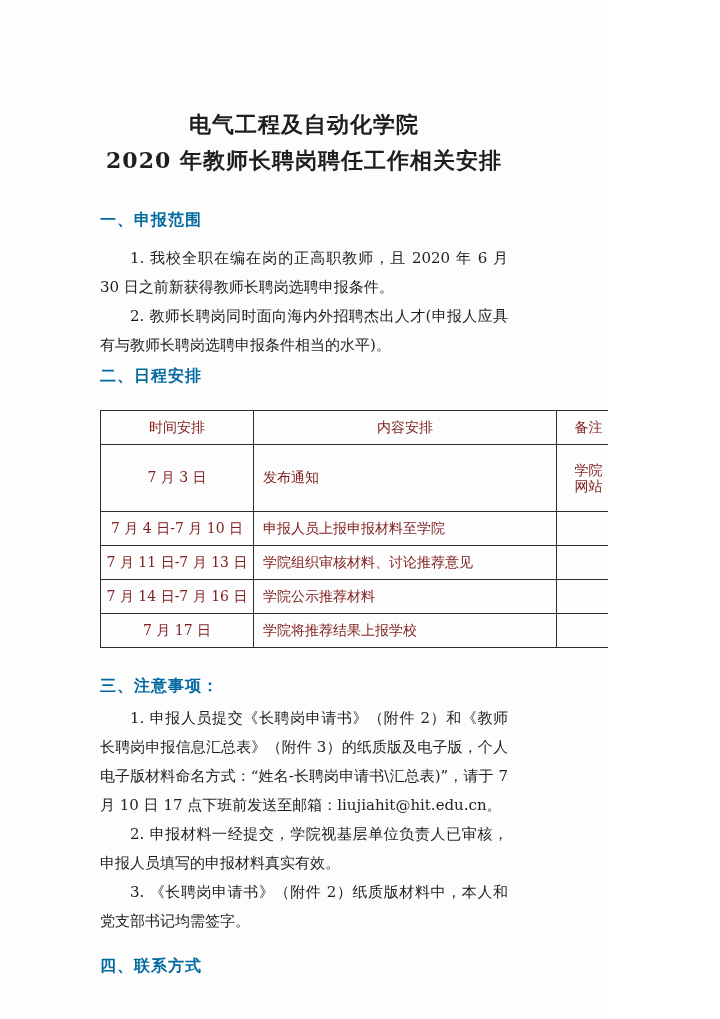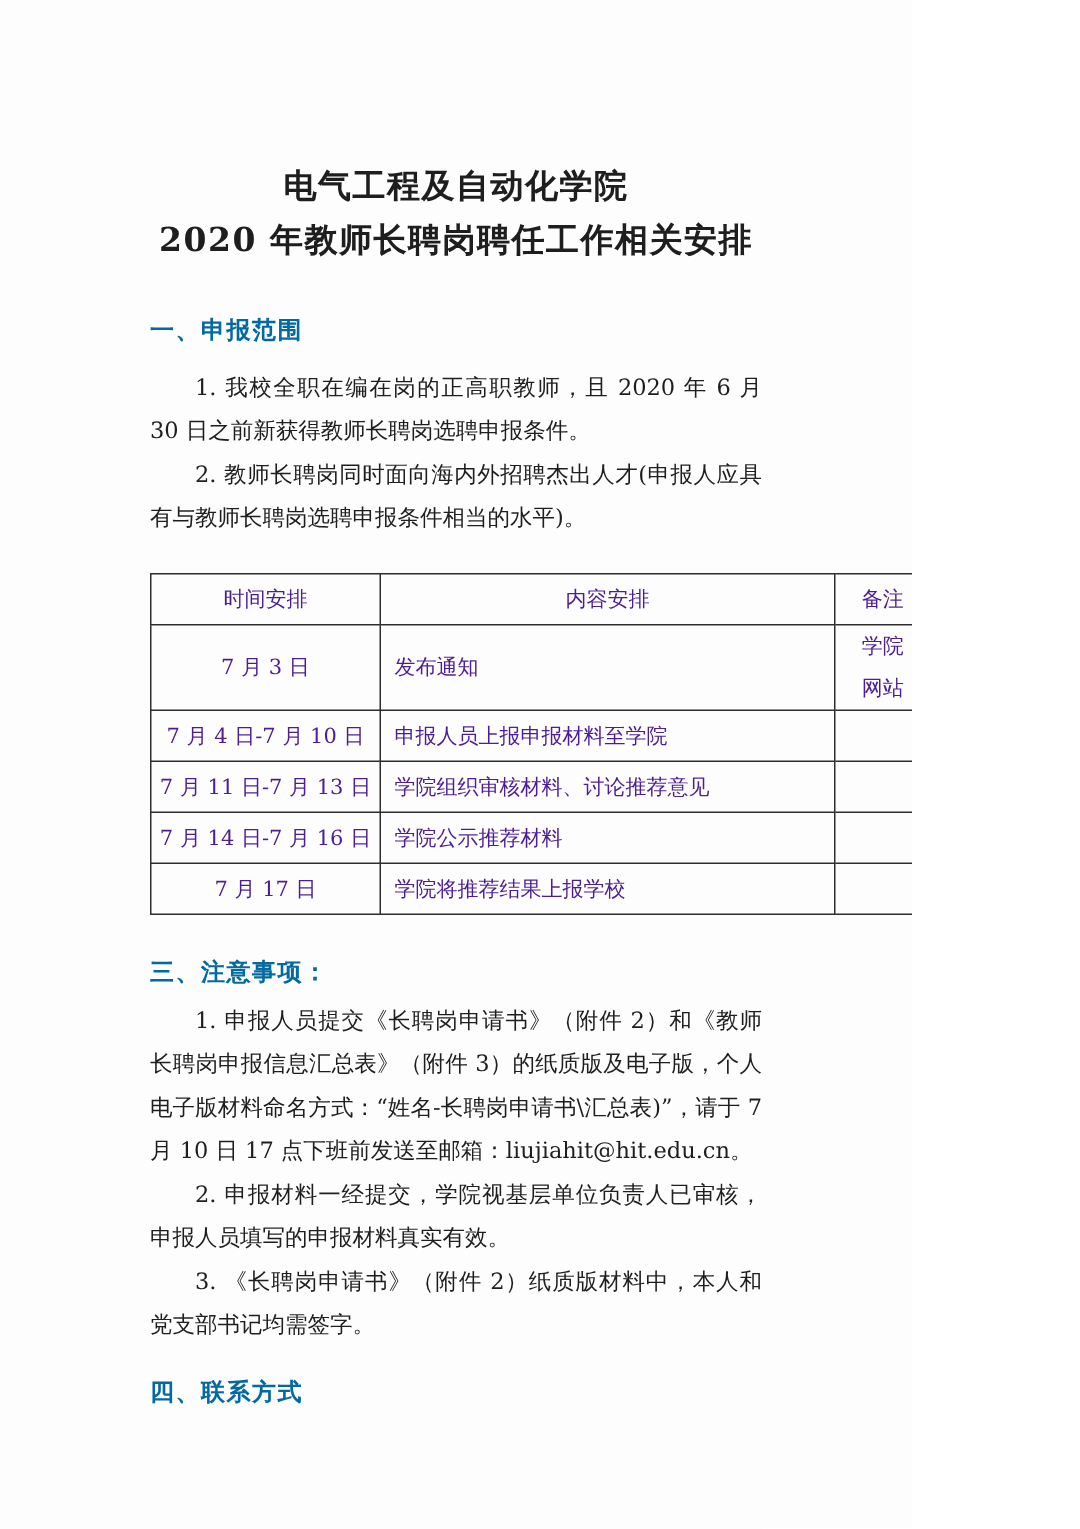--- a/index.html
+++ b/index.html
@@ -40,37 +40,37 @@
     text-indent: 2em;
   }
   p.body.first { margin-top: 12px; }
   p.body.notes-first { margin-top: 6px; }
   table.schedule {
     margin-top: 22px;
     width: 520px;
     table-layout: fixed;
     border-collapse: collapse;
     font-size: 14px;
-    color: #4c1d95;
+    color: #7f1d1d;
   }
   table.schedule th, table.schedule td {
     border: 1px solid #2e2e2e;
     font-weight: normal;
     vertical-align: middle;
   }
   table.schedule thead tr { height: 34px; }
   table.schedule tbody tr { height: 34px; }
   th.h-time, th.h-content, th.h-note { text-align: center; }
   td.time { text-align: center; }
   td.content { text-align: left; padding: 3px 9px; }
   td.note { text-align: center; }
   .note-wrap {
     width: 2.4em;
-    margin: 0 auto;
-    line-height: 28px;
+    margin: 17px auto;
+    line-height: 16px;
     text-align: center;
   }
   p.contact {
     margin-top: 6px;
     font-size: 15px;
     line-height: 29px;
     text-indent: 2em;
     white-space: pre-wrap;
   }
 </style>
@@ -79,20 +79,21 @@
 
 <div class="page">
 
   <h1 class="doc-title">电气工程及自动化学院</h1>
   <h1 class="doc-title">2020 年教师长聘岗聘任工作相关安排</h1>
 
   <h2 class="sec-heading s1">一、申报范围</h2>
   <p class="body first">1. 我校全职在编在岗的正高职教师，且 2020 年 6 月 30 日之前新获得教师长聘岗选聘申报条件。</p>
   <p class="body">2. 教师长聘岗同时面向海内外招聘杰出人才(申报人应具有与教师长聘岗选聘申报条件相当的水平)。</p>
 
+  <h2 class="sec-heading s2">二、日程安排</h2>
 
   <table class="schedule">
     <colgroup>
       <col style="width:153px">
       <col style="width:303px">
       <col style="width:64px">
     </colgroup>
     <thead>
       <tr>
         <th class="h-time">时间安排</th>

